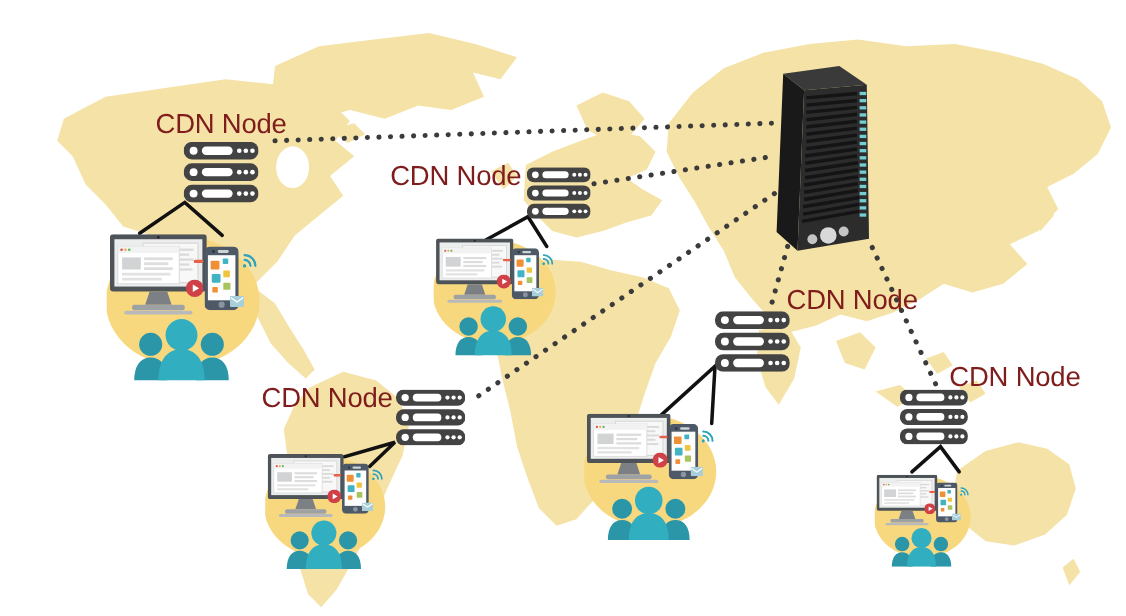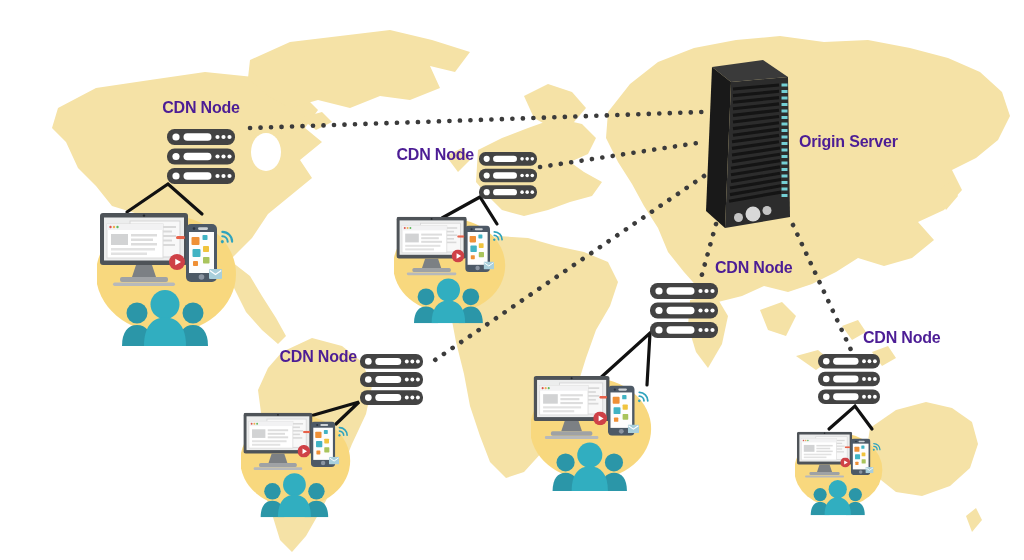--- a/index.html
+++ b/index.html
@@ -1,19 +1,19 @@
 <!DOCTYPE html>
 <html><head>
 <meta charset="utf-8">
 <style>
   html,body{margin:0;padding:0;background:#fff;}
   .stage{position:relative;width:1024px;height:560px;background:#ffffff;overflow:hidden;
          font-family:"Liberation Sans", sans-serif;}
   .abs{position:absolute;}
-  .lbl{position:absolute;font-weight:700;font-size:16px;line-height:1.05;color:#4c1d95;
+  .lbl{position:absolute;font-weight:400;font-size:25px;line-height:1.05;color:#7f1d1d;
        letter-spacing:-0.2px;white-space:nowrap;}
   .lbl.center{text-align:center;}
   .lbl.right{text-align:right;}
   svg{display:block;}
 </style>
 </head>
 <body>
 
 <svg width="0" height="0" style="position:absolute" aria-hidden="true">
   <defs>
@@ -229,21 +229,20 @@
       <path d="M442,218 L480,197 L497,224"></path>
       <path d="M597,381 L650,333 L647,385"></path>
       <path d="M293,421 L359,402 L336,424"></path>
       <path d="M829,429 L855,406 L872,429"></path>
     </g>
   </svg>
 
   <svg class="abs" style="left:701px;top:56px" width="92" height="176" viewBox="0 0 92 176">
       <use href="#sym-tower"></use>
     </svg>
-  <div class="lbl" style="left:799px;top:134px">Origin Server</div>
 
   <svg class="abs" style="left:167px;top:129px" width="68" height="55" viewBox="0 0 68 55">
       <use href="#sym-stack"></use>
     </svg>
   <svg class="abs" style="left:479px;top:152px" width="58" height="47" viewBox="0 0 68 55">
       <use href="#sym-stack"></use>
     </svg>
   <svg class="abs" style="left:650px;top:283px" width="68" height="55" viewBox="0 0 68 55">
       <use href="#sym-stack"></use>
     </svg>

